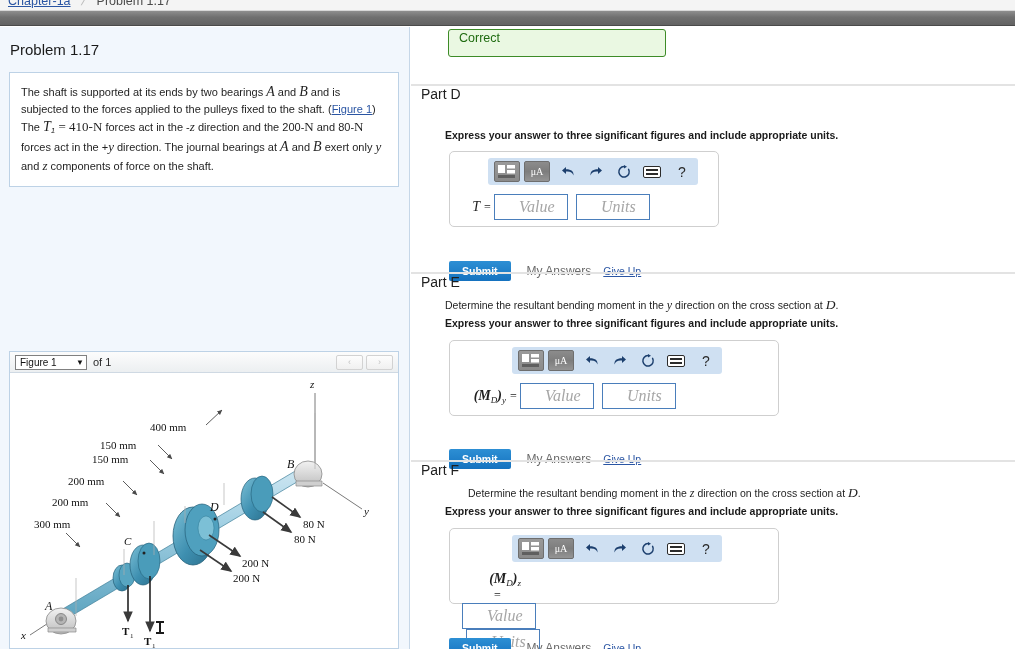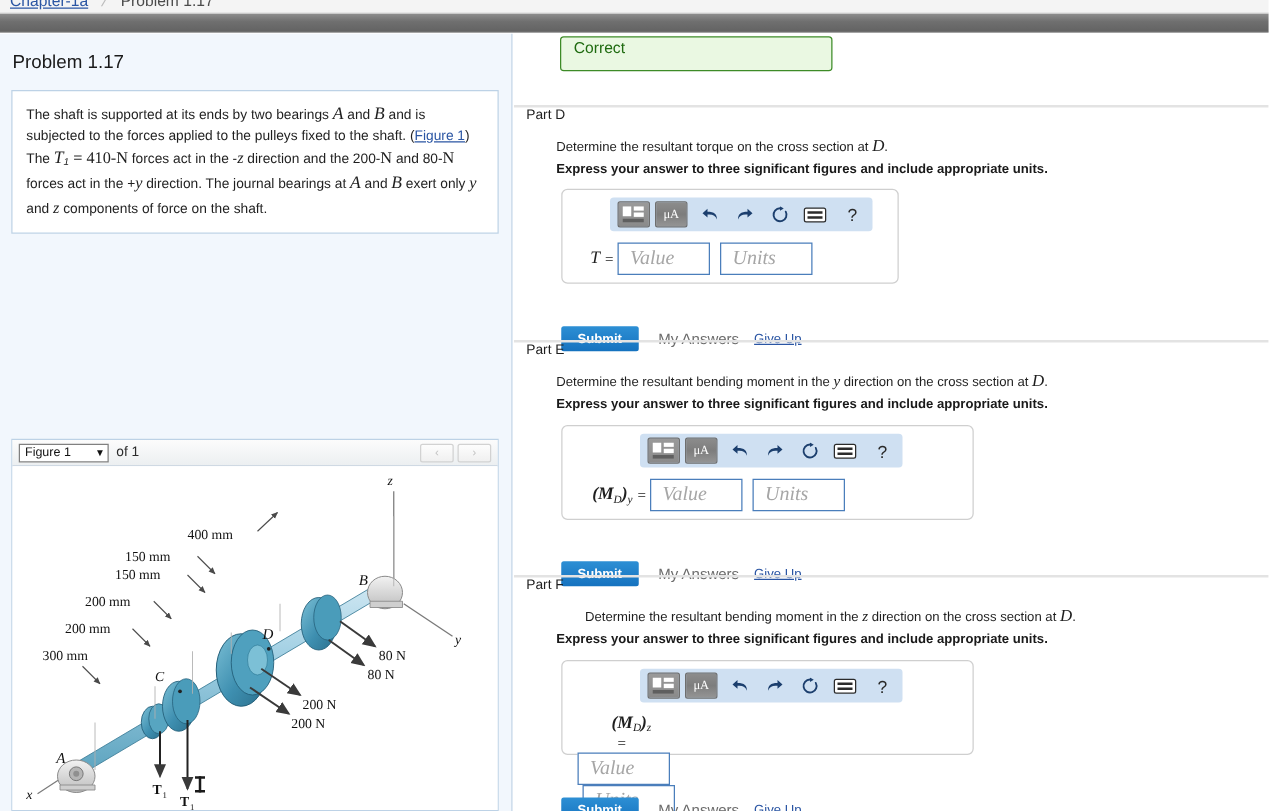--- a/index.html
+++ b/index.html
@@ -105,21 +105,21 @@
     position: absolute; left: 37px; top: 2px; width: 218px; height: 28px;
     background: #eaf8e2; border: 1px solid #3d8b27; border-radius: 3px;
     color: #1f6b10; font-size: 12.5px; padding: 1px 0 0 10px;
   }
   .section-divider {
     position: absolute; left: 0px; width: 604px; height: 2px;
     background: #e3e3e3;
   }
   .part-heading {
     position: absolute; left: 10px;
-    font-size: 11px; color: #1f1f1f; font-weight: normal;
+    font-size: 14px; color: #1f1f1f; font-weight: normal;
     font-family: "Liberation Sans", sans-serif;
   }
   .part-prompt {
     position: absolute; left: 34px; font-size: 10.5px; color: #1f1f1f;
   }
   .part-instruction {
     position: absolute; left: 34px; font-size: 10.5px; color: #1a1a1a; font-weight: bold;
   }
   .mathvar { font-family: "Liberation Serif", serif; font-style: italic; font-size: 12px; }
   .mathvar-lg { font-family: "Liberation Serif", serif; font-style: italic; font-size: 13.5px; }
@@ -163,21 +163,21 @@
   }
   .ans-label {
     font-family: "Liberation Serif", serif; font-style: italic; font-size: 14px;
     color: #1f1f1f; text-align: right; padding-right: 4px; white-space: nowrap;
   }
   .ans-label .sub { font-size: 9px; font-style: italic; vertical-align: -3px; }
   .ans-input {
     border: 1px solid #4a7ebb; background: #ffffff;
     font-family: "Liberation Serif", serif; font-style: italic;
     font-size: 16px; color: #a6a6a6;
-    display: flex; align-items: center; padding-left: 9px;
+    display: flex; align-items: center; padding-left: 24px;
     cursor: text;
   }
   .btn-row { position: absolute; display: flex; align-items: center; }
   .submit-btn {
     background: linear-gradient(to bottom,#2d8fd4,#1572bf);
     color: #ffffff; font-weight: bold; font-size: 10.5px;
     border: none; border-radius: 2px;
     padding: 4px 13px; cursor: pointer;
     font-family: "Liberation Sans", sans-serif;
   }
@@ -354,23 +354,20 @@
   </div>
 
   <div class="right-panel">
 
     <div class="correct-box">
       <span>Correct</span>
     </div>
 
     <div class="section-divider" style="top:57px;"></div>
     <div class="part-heading" style="top:59px;">Part D</div>
-    <div class="part-prompt" style="top:82px;">
-      <span>Determine the resultant torque on the cross section at </span><span class="mathvar-lg">D</span><span>.</span>
-    </div>
     <div class="part-instruction" style="top:102px;">Express your answer to three significant figures and include appropriate units.</div>
 
     <div class="answer-box" style="left:38px; top:124px; width:270px; height:76px;">
       <div class="answer-toolbar" style="left:38px; top:6px;">
         <div class="tb-btn tmpl">
           <svg width="18" height="13" viewBox="0 0 18 13">
               <rect x="0" y="0" width="7" height="8" fill="#ffffff"></rect>
               <rect x="9" y="0" width="8" height="3.5" fill="#ffffff"></rect>
               <rect x="9" y="5" width="8" height="3.5" fill="#ffffff"></rect>
               <rect x="0" y="10" width="17" height="3" fill="#5f5f5f"></rect>

